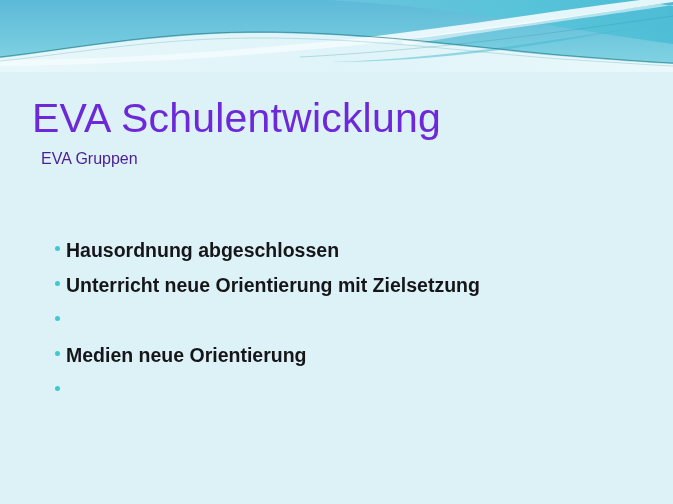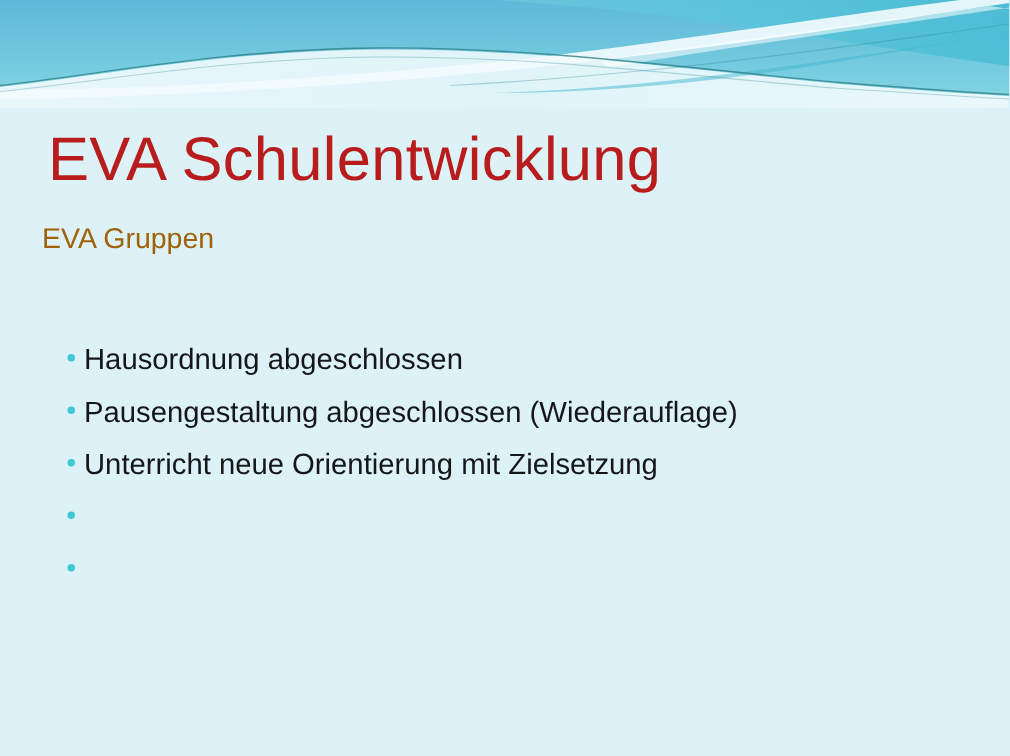--- a/index.html
+++ b/index.html
@@ -35,49 +35,50 @@
   .wave-header svg {
     display: block;
     width: 673px;
     height: 72px;
   }
 
   
   .title {
     position: absolute;
     left: 32px;
-    top: 84px;
+    top: 96px;
     font-size: 41px;
     line-height: 1.1;
     font-weight: 400;
-    color: #b91c1c;
+    color: #6d28d9;
     letter-spacing: 0.2px;
     white-space: nowrap;
   }
 
   
   .subtitle {
     position: absolute;
-    left: 28px;
+    left: 41px;
     top: 149px;
-    font-size: 19px;
+    font-size: 16px;
     line-height: 1.2;
-    color: #a16207;
+    color: #4c1d95;
     white-space: nowrap;
   }
 
   
   .bullet-list {
     position: absolute;
     left: 36px;
     top: 219px;
     width: 600px;
-    margin: 8px;
+    margin: 18px;
     padding: 0;
     list-style: none;
+    font-weight: bold;
   }
   .bullet-item {
     position: relative;
     height: 35px;
     padding-left: 12px;
     font-size: 19.5px;
     line-height: 26px;
     color: #16161a;
     white-space: nowrap;
   }
@@ -143,27 +144,27 @@
 
   <div class="subtitle">EVA Gruppen</div>
 
   <ul class="bullet-list">
     <li class="bullet-item">
       <span class="bullet-dot"></span>
       <span class="bullet-text">Hausordnung abgeschlossen</span>
     </li>
     <li class="bullet-item">
       <span class="bullet-dot"></span>
-      <span class="bullet-text">Pausengestaltung abgeschlossen (Wiederauflage)</span>
-    </li>
-    <li class="bullet-item">
-      <span class="bullet-dot"></span>
       <span class="bullet-text">Unterricht neue Orientierung mit Zielsetzung</span>
     </li>
     <li class="bullet-item">
       <span class="bullet-dot"></span>
+    </li>
+    <li class="bullet-item">
+      <span class="bullet-dot"></span>
+      <span class="bullet-text">Medien neue Orientierung</span>
     </li>
     <li class="bullet-item">
       <span class="bullet-dot"></span>
     </li>
   </ul>
 
 </div>
 
 </body></html>

